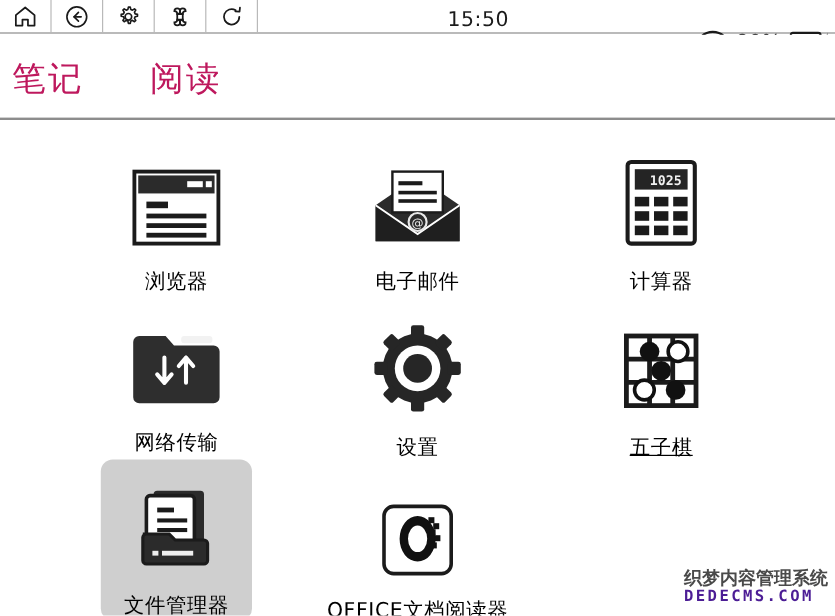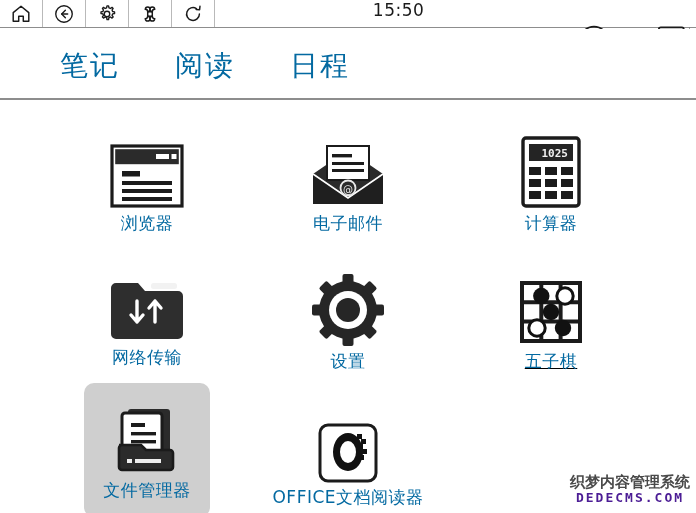--- a/index.html
+++ b/index.html
@@ -17,38 +17,38 @@
     display: flex; align-items: stretch;
     border-bottom: 1px solid #8d8d8d;
     background: #fff;
   }
   .sb-btn {
     width: 43px; display: flex; align-items: center; justify-content: center;
     border-right: 1px solid #b9b9b9;
   }
   .sb-btn svg { display: block; }
   .sb-center {
-    flex: 1; display: flex; align-items: flex-start; justify-content: center;
+    flex: 1; display: flex; align-items: flex-end; justify-content: center;
   }
   .sb-time { font-size: 17px; color: #1a1a1a; letter-spacing: .5px; }
   .sb-right {
     display: flex; align-items: center; gap: 7px; padding-right: 4px; margin-top: 36px;
   }
   .sb-batt-text { font-size: 17px; color: #1a1a1a; }
 
   
   .tabbar {
     position: absolute; left: 0; top: 29px; width: 696px; height: 71px;
     border-bottom: 2px solid #8d8d8d;
     background: #fff;
   }
   .tab {
     position: absolute; top: 3px; height: 68px;
-    display: flex; align-items: center; justify-content: flex-end;
-    font-size: 28px; color: #0369a1;
+    display: flex; align-items: center; justify-content: flex-start;
+    font-size: 28px; color: #be185d;
     letter-spacing: 2px;
   }
   .tab.active {
     background: #cccccc;
     border-radius: 9px 9px 0 0;
   }
   .tab .underline {
     position: absolute; left: 50%; transform: translateX(-50%);
     bottom: 0; width: 56px; height: 9px; background: #000;
   }
@@ -56,29 +56,29 @@
   
   .grid { position: absolute; left: 0; top: 102px; width: 696px; height: 411px; }
   .cell {
     position: absolute; width: 126px; height: 130px;
     display: flex; flex-direction: column; align-items: center;
     justify-content: flex-start;
   }
   .cell.selected { background: #cfcfcf; border-radius: 10px; }
   .ic { height: 86px; display: flex; align-items: flex-end; justify-content: center; margin-top: 8px; }
   .cap {
-    font-size: 17px; color: #0369a1; letter-spacing: .5px;
-    white-space: nowrap; margin-top: 2px;
+    font-size: 17px; color: #000000; letter-spacing: .5px;
+    white-space: nowrap; margin-top: 16px;
   }
   .cap.wide { font-size: 17px; }
 
   
   .watermark {
     position: absolute; right: 6px; bottom: 8px;
-    text-align: center; color: #555; line-height: 1.1;
+    color: #555; line-height: 1.1;
     pointer-events: none;
   }
   .wm-cn { font-size: 15px; font-weight: bold; color: #4a4a4a; letter-spacing: 0px; }
   .wm-en { font-size: 13px; font-weight: bold; color: #4c1d95; letter-spacing: 2px; font-family: "DejaVu Sans Mono", monospace; }
 </style>
 </head>
 <body>
 
 <div id="app">
 
@@ -146,23 +146,20 @@
       </span>
     </div>
   </div>
 
   <div class="tabbar">
     <div class="tab" style="left:10px;width:110px;">
       <span>笔记</span>
     </div>
     <div class="tab" style="left:125px;width:110px;">
       <span>阅读</span>
-    </div>
-    <div class="tab" style="left:240px;width:110px;">
-      <span>日程</span>
     </div>
   </div>
 
   <div class="grid">
 
     <div class="cell" style="left:84px;  top:14px;">
       <div class="ic">
         <svg width="78" height="68" viewBox="0 0 78 68">
           <rect x="4" y="4" width="70" height="60" fill="none" stroke="#1b1b1b" stroke-width="3.2"></rect>
           <rect x="7.2" y="7.2" width="63.6" height="15" fill="#2b2b2b"></rect>

